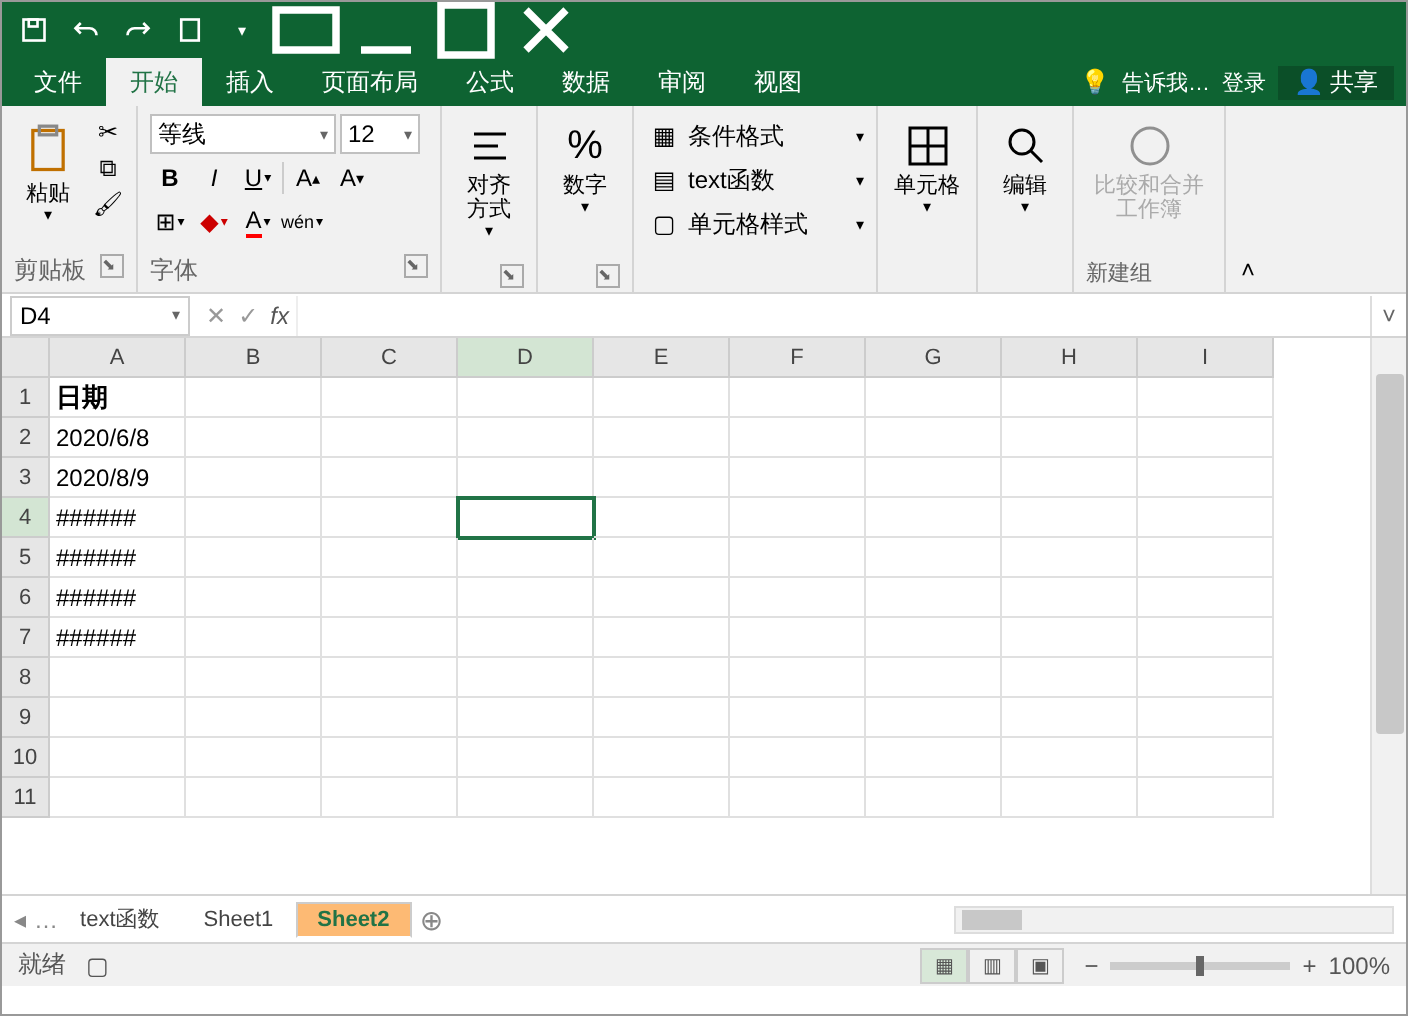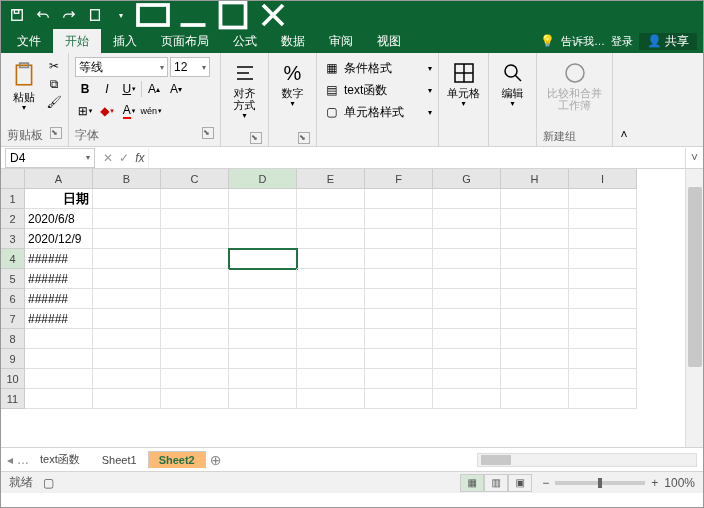--- a/index.html
+++ b/index.html
@@ -49,21 +49,21 @@
 .namebox .dd{margin-left:auto;font-size:8px;color:#666}
 .fx-bar{display:flex;align-items:center;gap:6px;color:#999;padding:0 4px}
 .fx-bar .fx{font-style:italic;color:#555}
 .fx-exp{margin-left:auto;width:18px;text-align:center;color:#666;border-left:1px solid #ddd;height:20px;line-height:20px}
 .gridwrap{position:relative;height:278px;overflow:hidden;background:#fff}
 .grid{display:grid;grid-template-columns:24px repeat(9,68px);grid-auto-rows:20px}
 .grid .hdr{background:#e6e6e6;border-right:1px solid #ccc;border-bottom:1px solid #ccc;text-align:center;font-size:11px;color:#444;line-height:20px}
 .grid .corner{background:#e6e6e6;border-right:1px solid #ccc;border-bottom:1px solid #ccc}
 .grid .rh{background:#e6e6e6;border-right:1px solid #ccc;border-bottom:1px solid #ccc;text-align:center;font-size:11px;color:#444;line-height:20px}
 .grid .cell{border-right:1px solid #e0e0e0;border-bottom:1px solid #e0e0e0;padding:0 3px;font-size:12px;line-height:20px;white-space:nowrap;overflow:hidden}
-.grid .cell.bold{font-weight:bold;text-align:right;font-size:13px}
+.grid .cell.bold{font-weight:bold;text-align:left;font-size:13px}
 .grid .cell.sel{outline:2px solid #217346;outline-offset:-1px}
 .grid .hdr.act,.grid .rh.act{background:#d3e5d3}
 .vsb{position:absolute;right:0;top:0;width:18px;height:100%;background:#f1f1f1;border-left:1px solid #ddd}
 .vsb .thumb{position:absolute;left:2px;width:14px;background:#c8c8c8;border-radius:2px}
 .tabbar{height:24px;background:#fff;border-top:1px solid #d4d4d4;display:flex;align-items:center;padding:0 6px}
 .tabbar .tnav{display:flex;gap:4px;color:#888;font-size:11px}
 .stab{padding:2px 10px;border:1px solid transparent;font-size:11px;color:#444;cursor:pointer}
 .stab.active{border:1px solid #ccc;border-bottom:1px solid #fff;background:#fdba74;color:#217346;font-weight:bold}
 .tabbar .addt{width:20px;text-align:center;color:#888;font-size:14px}
 .tabbar .hsb{margin-left:auto;width:220px;height:14px;background:#f1f1f1;border:1px solid #ddd;position:relative}
@@ -339,21 +339,21 @@
       <div class="cell">2020/6/8</div>
       <div class="cell"></div>
       <div class="cell"></div>
       <div class="cell"></div>
       <div class="cell"></div>
       <div class="cell"></div>
       <div class="cell"></div>
       <div class="cell"></div>
       <div class="cell"></div>
       <div class="rh">3</div>
-      <div class="cell">2020/12/9</div>
+      <div class="cell">2020/8/9</div>
       <div class="cell"></div>
       <div class="cell"></div>
       <div class="cell"></div>
       <div class="cell"></div>
       <div class="cell"></div>
       <div class="cell"></div>
       <div class="cell"></div>
       <div class="cell"></div>
       <div class="rh act">4</div>
       <div class="cell">######</div>

